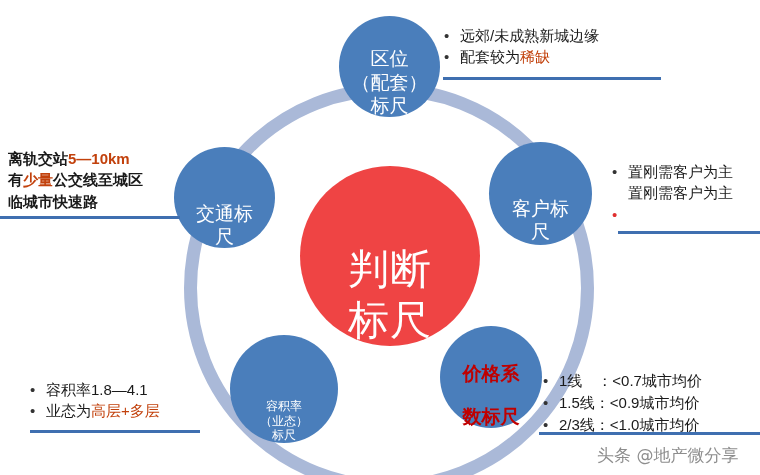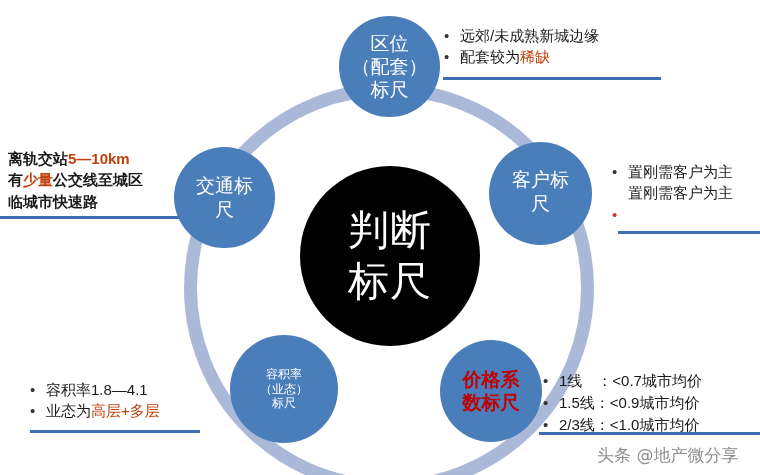--- a/index.html
+++ b/index.html
@@ -26,29 +26,29 @@
 
   
   .node {
     position: absolute;
     border-radius: 50%;
     background: #4a7ebb;
     color: #ffffff;
     display: flex;
     flex-direction: column;
     align-items: center;
-    justify-content: center;
+    justify-content: flex-end;
     text-align: center;
     line-height: 1.22;
     box-sizing: border-box;
   }
   .node span { display: block; white-space: nowrap; }
 
   .center-node {
-    background: #000000;
+    background: #ef4444;
     font-size: 41px;
     font-weight: 400;
     letter-spacing: 1px;
     line-height: 1.25;
   }
   .sat { font-size: 19px; font-weight: 400; }
   .sat.small { font-size: 12px; }
   .price-node { color: #c00000; font-weight: bold; font-size: 19px; }
 
   
@@ -99,21 +99,21 @@
     <span>区位</span>
     <span>（配套）</span>
     <span>标尺</span>
   </div>
 
   <div class="node sat" style="left:489px; top:142px; width:103px; height:103px;font-family:Liberation Mono, monospace;">
     <span>客户标</span>
     <span>尺</span>
   </div>
 
-  <div class="node price-node" style="left:440px; top:340px; width:102px; height:102px;">
+  <div class="node price-node" style="left:440px; top:326px; width:102px; height:102px;gap:20px;">
     <span>价格系</span>
     <span>数标尺</span>
   </div>
 
   <div class="node sat small" style="left:230px; top:335px; width:108px; height:108px;">
     <span>容积率</span>
     <span>（业态）</span>
     <span>标尺</span>
   </div>
 

